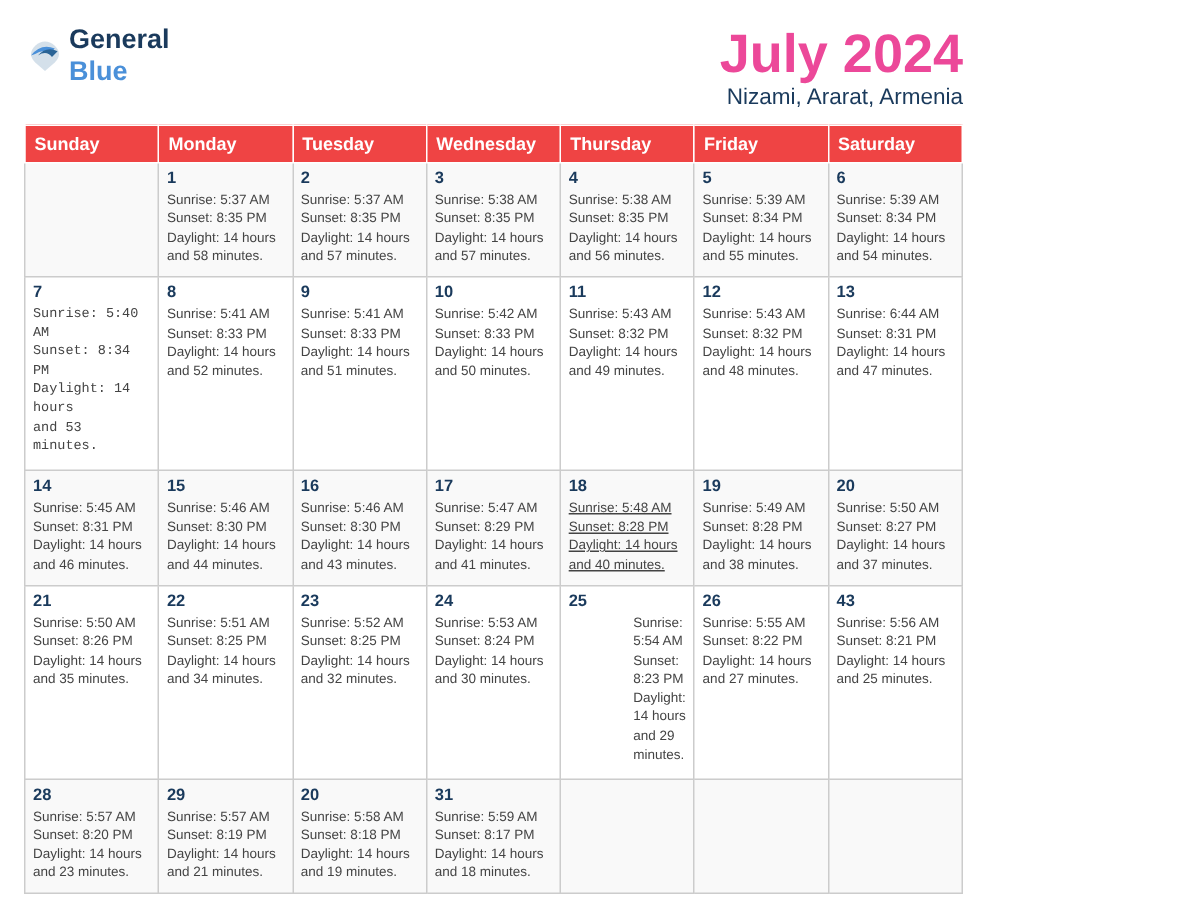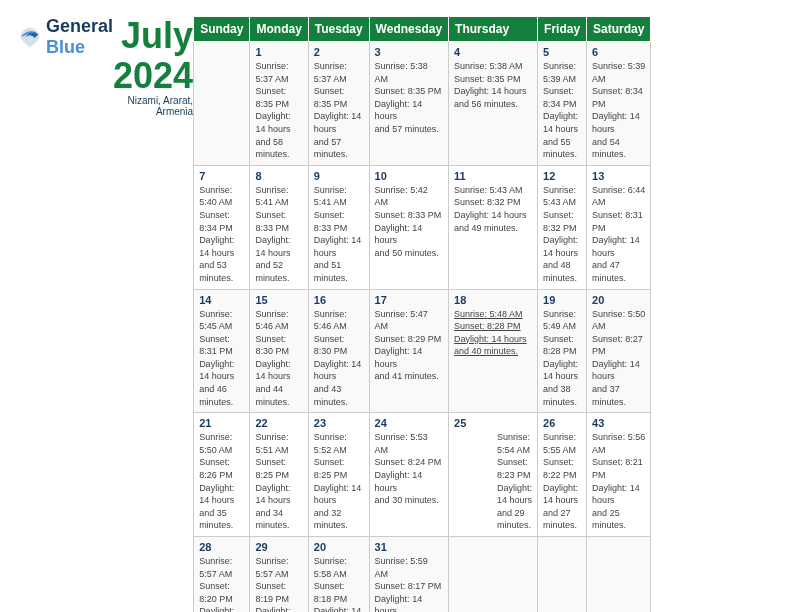--- a/index.html
+++ b/index.html
@@ -8,21 +8,21 @@
       background: #fff;
       width: 792px;
       height: 612px;
       overflow: hidden;
     }
     .page {
       width: 658px;
       height: 612px;
       padding: 16px;
       display: flex;
-      flex-direction: row;
+      flex-direction: column;
     }
     .header {
       display: flex;
       justify-content: space-between;
       align-items: flex-start;
       margin-bottom: 10px;
     }
     .logo {
       display: flex;
       align-items: center;
@@ -32,34 +32,34 @@
       height: 28px;
       margin-right: 2px;
       position: relative;
     }
     .title-block {
       text-align: right;
     }
     .month-title {
       font-size: 36px;
       font-weight: bold;
-      color: #15803d;
+      color: #ec4899;
       line-height: 1.1;
     }
     .location-title {
-      font-size: 10px;
+      font-size: 15px;
       color: #1a3a5c;
     }
     table {
       width: 100%;
       border-collapse: collapse;
       flex: 1;
     }
     thead tr th {
-      background-color: #15803d;
+      background-color: #ef4444;
       color: #fff;
       font-size: 12px;
       font-weight: bold;
       padding: 5px 6px;
       text-align: left;
       border: 1px solid #fff;
     }
     tbody tr td {
       border: 1px solid #ccc;
       vertical-align: top;
@@ -164,21 +164,21 @@
             <span class="day-number">6</span>
             <div class="cell-content" style="white-space: pre-line;">Sunrise: 5:39 AM
 Sunset: 8:34 PM
 Daylight: 14 hours
 and 54 minutes.</div>
           </td>
         </tr>
         <tr>
           <td>
             <span class="day-number">7</span>
-            <div class="cell-content" style="white-space: pre-line;">Sunrise: 5:40 AM
+            <div class="cell-content" style="white-space: pre-line; font-family: Liberation Mono, monospace;">Sunrise: 5:40 AM
 Sunset: 8:34 PM
 Daylight: 14 hours
 and 53 minutes.</div>
           </td>
           <td>
             <span class="day-number">8</span>
             <div class="cell-content" style="white-space: pre-line;">Sunrise: 5:41 AM
 Sunset: 8:33 PM
 Daylight: 14 hours
 and 52 minutes.</div>

